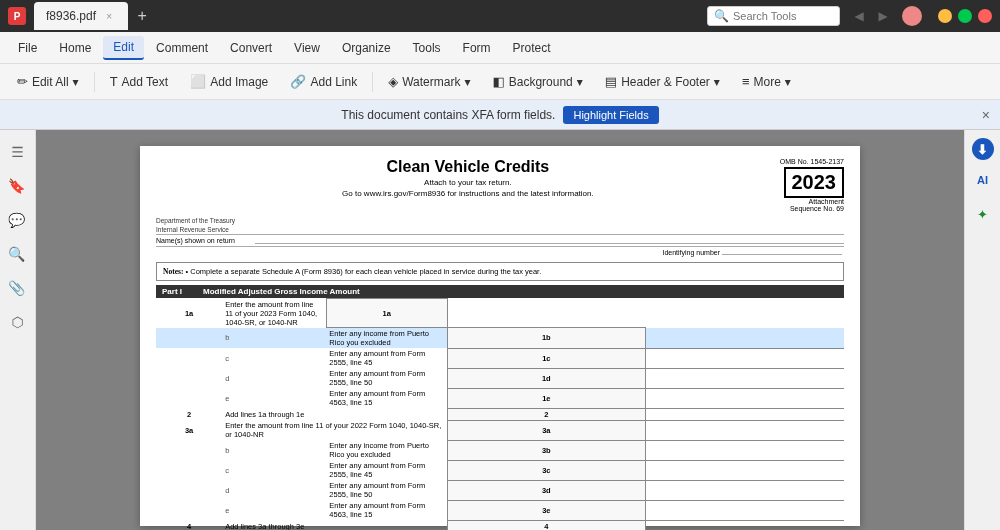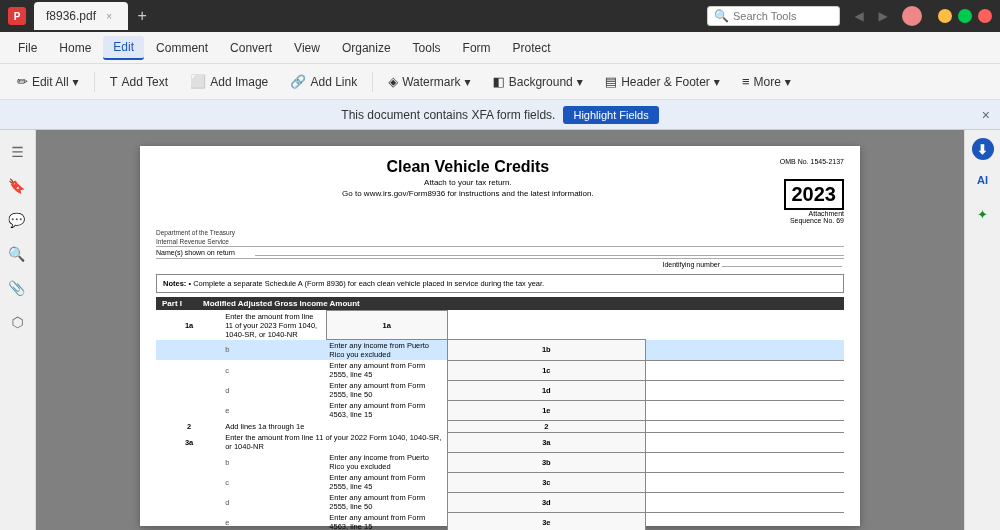--- a/index.html
+++ b/index.html
@@ -187,29 +187,29 @@
     .form-title-area { flex: 1; text-align: center; }
     .form-title { font-size: 16px; font-weight: bold; }
     .form-subtitle { font-size: 8px; margin-top: 2px; }
     .form-right-area { text-align: right; font-size: 7px; }
     .year-box {
       border: 2px solid black;
       padding: 2px 6px;
       font-size: 20px;
       font-weight: bold;
       display: inline-block;
-      margin-top: 14px;
+      margin-top: 2px;
     }
 
     .form-dept { font-size: 6.5px; color: #333; line-height: 1.4; }
     .form-namerow { border-top: 1px solid #aaa; padding: 2px 0; font-size: 7px; display: flex; gap: 20px; }
     .form-idrow { border-top: 1px solid #aaa; padding: 2px; font-size: 7px; text-align: right; }
 
     .notes-section { border: 1px solid #888; padding: 4px 6px; margin: 4px 0; font-size: 7.5px; }
-    .notes-title { font-weight: bold; display: inline; }
+    .notes-title { font-weight: bold; display: inline; font-family: Liberation Serif, serif; }
 
     .section-header {
       background: #333;
       color: white;
       padding: 2px 6px;
       font-size: 8px;
       font-weight: bold;
       display: flex;
       gap: 21px;
     }

